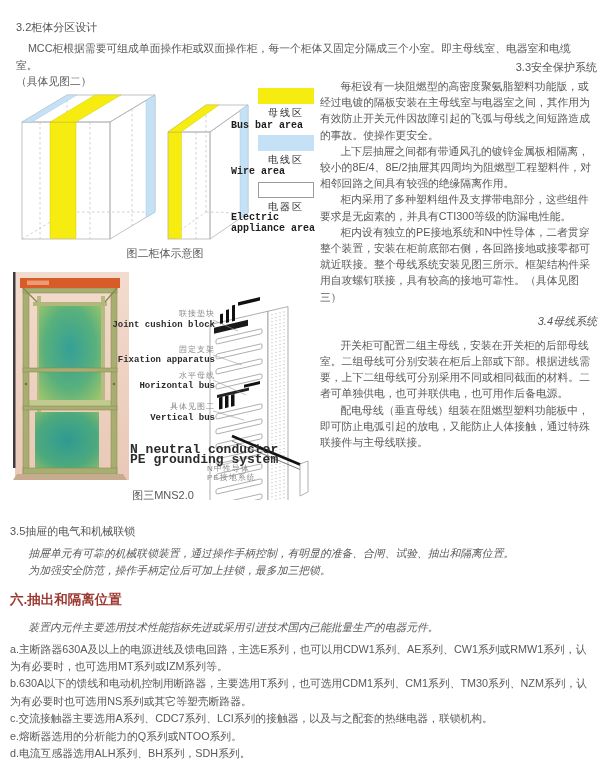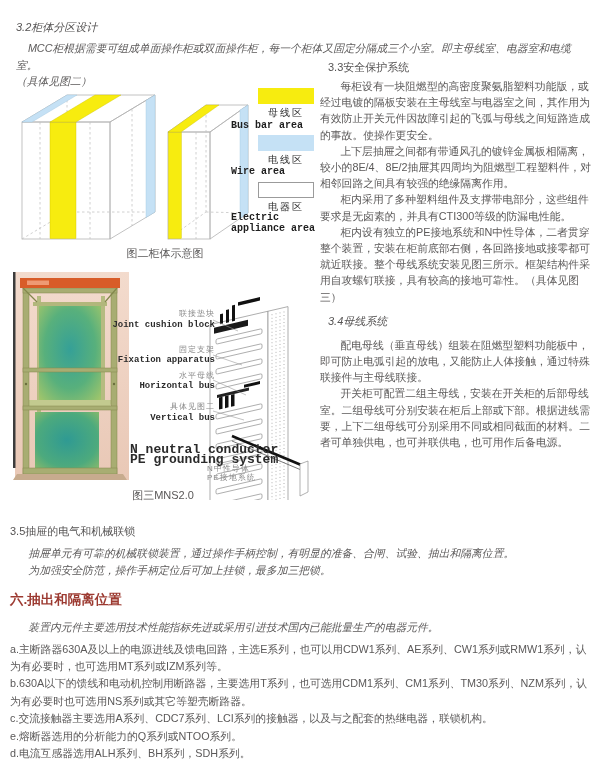--- a/index.html
+++ b/index.html
@@ -1,26 +1,26 @@
 <!DOCTYPE html>
 <html><head>
 <meta charset="utf-8">
 <style>
   html,body{margin:0;padding:0;background:#ffffff;}
   #page{position:relative;width:600px;height:763px;background:#ffffff;overflow:hidden;
         font-family:"Liberation Sans","DejaVu Sans",sans-serif;color:#5b5959;}
   .gray-h{font-size:11px;color:#555353;font-weight:400;margin:0;}
   .body-p{font-size:10.8px;line-height:16.5px;margin:0;color:#5b5959;}
   
-  #sec32{position:absolute;left:16px;top:20px;width:576px;font-style:italic;}
+  #sec32{position:absolute;left:16px;top:20px;width:576px;}
   #sec32 .gray-h{margin-bottom:5px;}
   #sec32 .indent1{text-indent:1.1em;}
   
   #rightcol{position:absolute;left:320px;top:60px;width:277px;}
-  #rightcol .gray-h{margin:0 0 3px 8px;}
+  #rightcol .gray-h{margin:0 0 3px 8px;text-align:right;}
   #rightcol .body-p{text-indent:1.9em;line-height:16.2px;}
   #rightcol .h34{margin:9px 0 8px 8px;font-style:italic;}
   
   #fig2{position:absolute;left:10px;top:74px;width:310px;height:194px;}
   #fig2 svg{position:absolute;left:0;top:0;}
   .legend-swatch{position:absolute;left:248px;width:56px;height:16px;}
   .legend-swatch.boxed{border:1px solid #9b9b9b;box-sizing:border-box;}
   .legend-zh{position:absolute;left:240px;width:72px;text-align:center;font-size:10px;
              letter-spacing:2px;color:#2b2b2b;font-family:"DejaVu Serif",serif;}
   .legend-en{position:absolute;left:221px;width:88px;font-size:10px;font-weight:bold;
@@ -108,22 +108,22 @@
     <div class="fig-caption" style="left:70px;top:172px;width:170px">图二柜体示意图</div>
   </div>
 
   <div id="rightcol">
     <p class="gray-h">3.3安全保护系统</p>
     <p class="body-p">每柜设有一块阻燃型的高密度聚氨脂塑料功能版，或经过电镀的隔板安装在主母线室与电器室之间，其作用为有效防止开关元件因故障引起的飞弧与母线之间短路造成的事故。使操作更安全。</p>
     <p class="body-p">上下层抽屉之间都有带通风孔的镀锌金属板相隔离，较小的8E/4、8E/2抽屉其四周均为阻燃型工程塑料件，对相邻回路之间具有较强的绝缘隔离作用。</p>
     <p class="body-p">柜内采用了多种塑料组件及支撑带电部分，这些组件要求是无卤素的，并具有CTI300等级的防漏电性能。</p>
     <p class="body-p">柜内设有独立的PE接地系统和N中性导体，二者贯穿整个装置，安装在柜前底部右侧，各回路接地或接零都可就近联接。整个母线系统安装见图三所示。框架结构件采用自攻螺钉联接，具有较高的接地可靠性。（具体见图三）</p>
     <p class="gray-h h34">3.4母线系统</p>
+    <p class="body-p">开关柜可配置二组主母线，安装在开关柜的后部母线室。二组母线可分别安装在柜后上部或下部。根据进线需要，上下二组母线可分别采用不同或相同截面的材料。二者可单独供电，也可并联供电，也可用作后备电源。</p>
     <p class="body-p">配电母线（垂直母线）组装在阻燃型塑料功能板中，即可防止电弧引起的放电，又能防止人体接触，通过特殊联接件与主母线联接。</p>
-    <p class="body-p">开关柜可配置二组主母线，安装在开关柜的后部母线室。二组母线可分别安装在柜后上部或下部。根据进线需要，上下二组母线可分别采用不同或相同截面的材料。二者可单独供电，也可并联供电，也可用作后备电源。</p>
   </div>
 
   <div id="fig3">
     <svg class="photo" viewBox="0 0 116 208">
       <defs>
         <linearGradient id="pink" x1="0" y1="0" x2="0" y2="1">
           <stop offset="0" stop-color="#f3dbcd"></stop>
             <stop offset="1" stop-color="#e9c8b6"></stop>
         </linearGradient>
         <radialGradient id="grn1" cx="0.5" cy="0.45" r="0.75">

